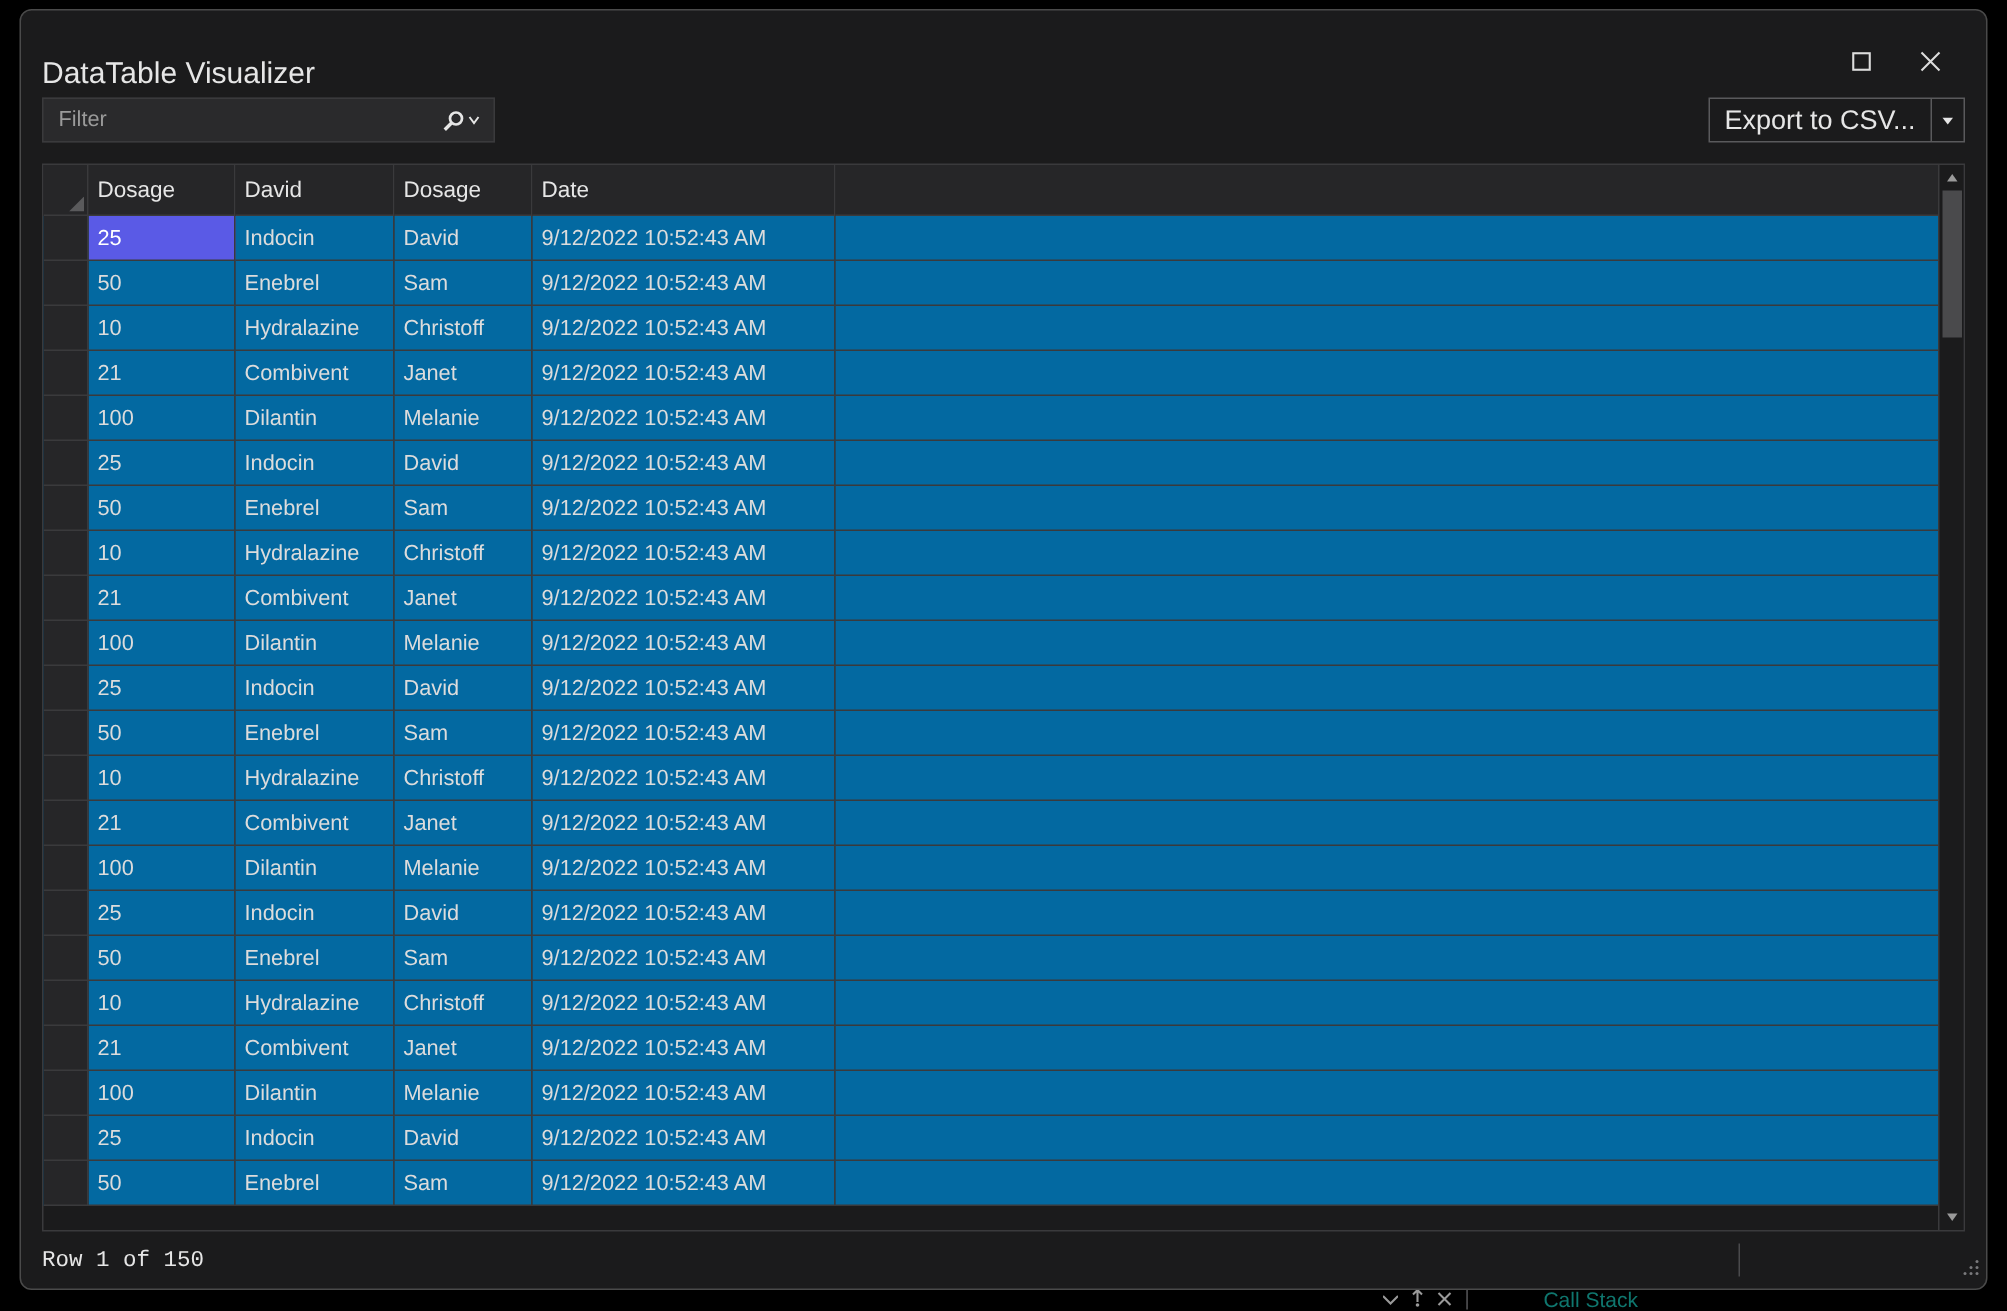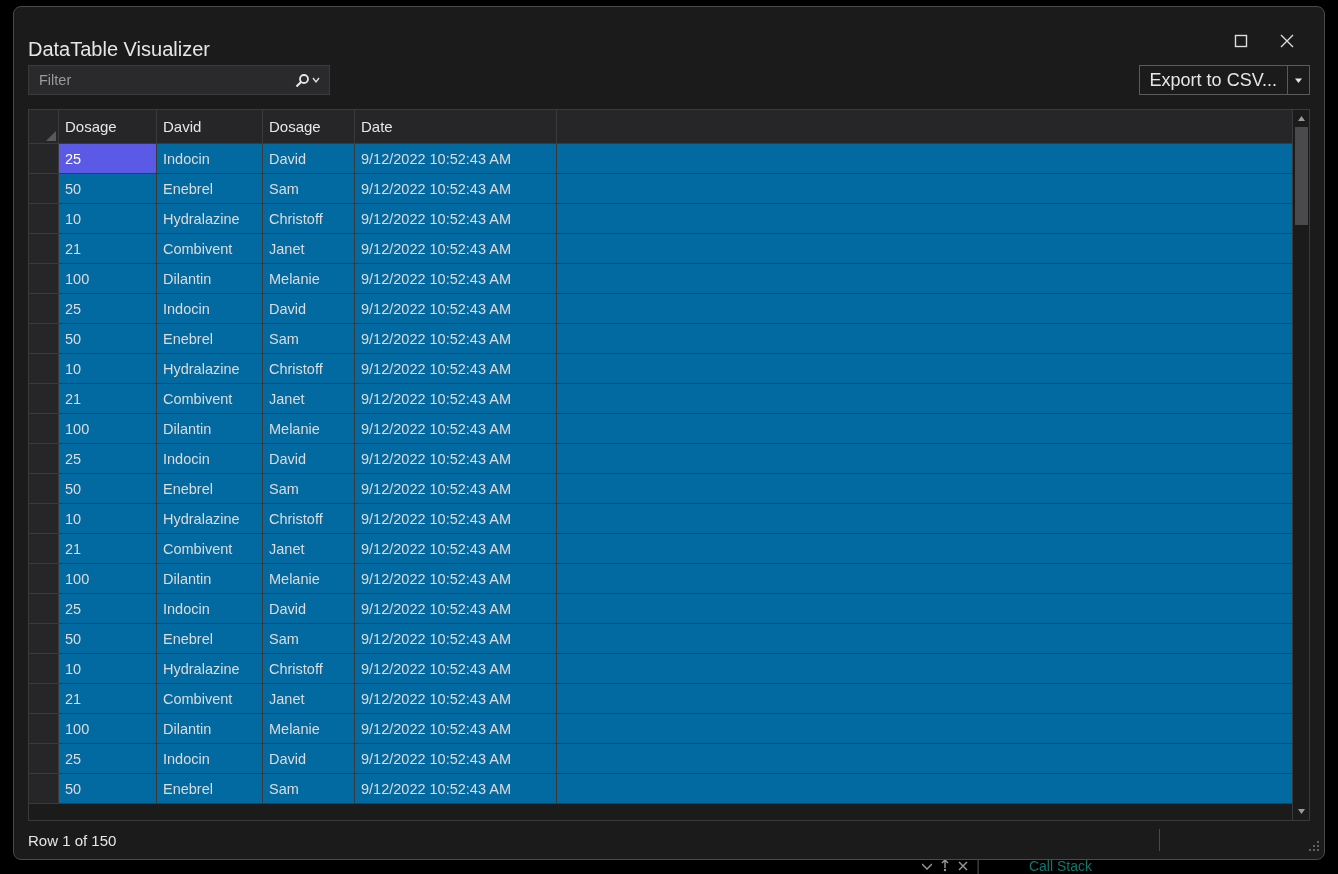--- a/index.html
+++ b/index.html
@@ -155,20 +155,21 @@
     top: 17px; height: 98px;
     background: #4a4a4c;
   }
   .statusbar {
     height: 38px;
     display: flex; align-items: center;
     padding: 0 14px;
     font-size: 15px;
     color: #e6e6e6;
     gap: 10px;
+    font-family: Liberation Mono, monospace;
   }
   .statusbar .sep {
     width: 1px; height: 22px; background: #4a4a4c;
     margin-left: auto;
   }
   .resize-grip {
     position: absolute;
     right: 4px; bottom: 4px;
     color: #7a7a7c;
   }

